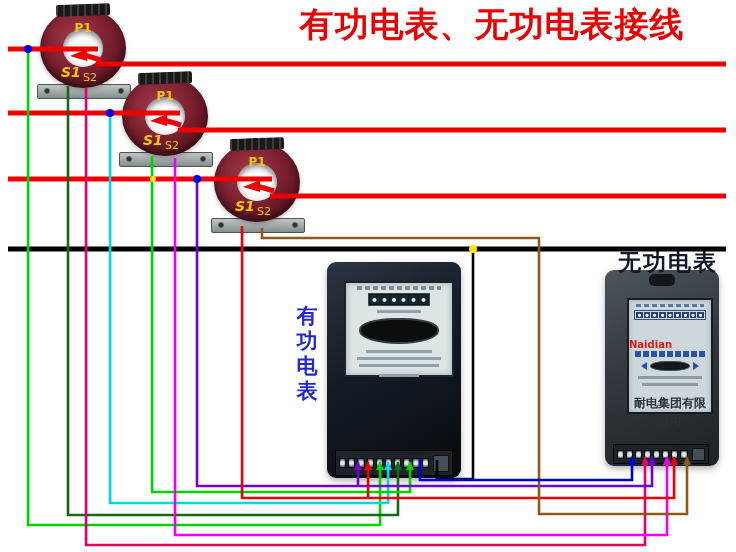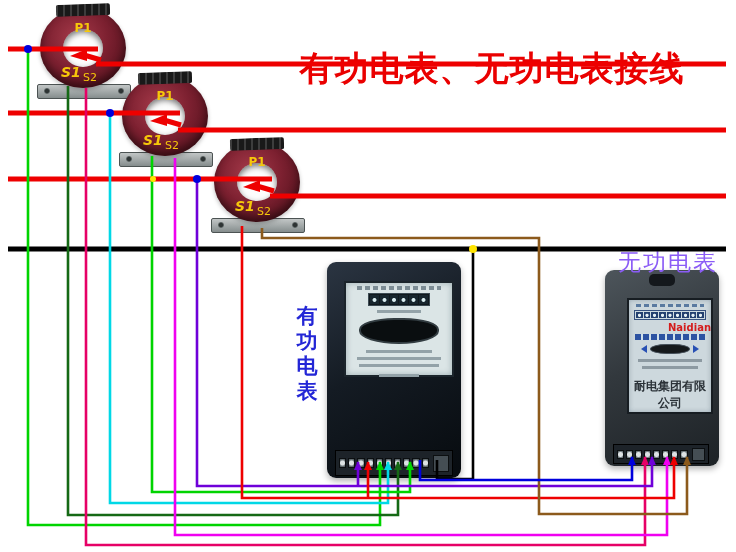--- a/index.html
+++ b/index.html
@@ -1,20 +1,20 @@
 <!DOCTYPE html>
 <html><head>
 <meta charset="utf-8">
 <style>
   html,body{margin:0;padding:0;background:#fff;}
   #canvas{position:relative;width:736px;height:552px;background:#ffffff;overflow:hidden;
           font-family:"DejaVu Sans","Liberation Sans",sans-serif;}
   
   .title{position:absolute;left:248px;top:2px;width:488px;text-align:center;
-         font-size:34px;font-weight:bold;color:#ea0000;letter-spacing:1px;white-space:nowrap;margin-top:44px;}
+         font-size:34px;font-weight:bold;color:#ea0000;letter-spacing:1px;white-space:nowrap;}
   
   .ct{position:absolute;}
   .bracket{position:absolute;height:13px;border-radius:2px;
            background:linear-gradient(#c2c6c6,#858d8d);border:1px solid #4c5353;}
   .bracket::before,.bracket::after{content:"";position:absolute;top:3px;width:6px;height:6px;
            border-radius:50%;background:radial-gradient(circle,#2e3434 40%,#6f7777 70%);}
   .bracket::before{left:6px;} .bracket::after{right:6px;}
   .donut{position:absolute;width:86px;height:80px;border-radius:50%;
          background:radial-gradient(ellipse at 42% 38%,#a63a4a 0%,#7c2030 45%,#5c1521 75%,#470e19 100%);
          box-shadow:inset 0 -5px 9px rgba(0,0,0,.45), 0 2px 4px rgba(0,0,0,.25);}
@@ -48,42 +48,42 @@
       box-shadow:0 3px 6px rgba(0,0,0,.3);}
   .knob{position:absolute;left:44px;top:4px;width:26px;height:12px;border-radius:5px;background:#14181c;}
   .face-r{position:absolute;left:22px;top:28px;width:82px;height:112px;border:2px solid #171d22;
       background:#cdd8dd;box-shadow:inset 0 0 5px rgba(40,60,80,.3);}
   .rm-row1{width:68px;height:3px;margin:4px auto 0;
       background:repeating-linear-gradient(90deg,#5a7aa0 0 5px,transparent 5px 8px);}
   .rm-register{width:72px;height:10px;margin:3px auto 0;background:#cfdce2;border:1px solid #35507e;
       display:flex;gap:1px;padding:1px;box-sizing:border-box;}
   .rm-cell{flex:1;background:#23407０;background:#234070;
       background-image:radial-gradient(circle at 50% 55%,#e8f2f5 0 1.2px,transparent 2px);}
-  .rm-brand{margin-top:2px;text-align:right;font-size:10px;font-weight:bold;color:#d41c1c;line-height:11px;}
+  .rm-brand{margin-top:19px;text-align:left;font-size:10px;font-weight:bold;color:#d41c1c;line-height:11px;}
   .rm-strip{width:70px;height:6px;margin:1px auto 0;
       background:repeating-linear-gradient(90deg,#2c52a2 0 6px,#cfe0ea 6px 8px);}
   .rm-discrow{width:64px;height:12px;margin:3px auto 0;display:flex;align-items:center;justify-content:center;gap:3px;}
   .tri{width:0;height:0;border-top:4px solid transparent;border-bottom:4px solid transparent;}
   .tri-l{border-right:6px solid #2850b4;} .tri-r{border-left:6px solid #2850b4;}
   .rm-disc{width:38px;height:8px;border-radius:50%/60%;background:#15191c;border:1px solid #45505a;}
   .rm-company{margin-top:9px;text-align:center;font-size:12px;font-weight:bold;color:#2b3238;letter-spacing:0;}
   .tstrip{position:absolute;display:flex;align-items:center;gap:2px;padding:0 3px;box-sizing:border-box;
       background:#1d2329;border:1px solid #000;}
   .tstrip-a{left:8px;bottom:2px;width:118px;height:26px;}
   .tstrip-r{left:8px;bottom:2px;width:96px;height:20px;}
   .screw{width:8px;height:8px;border:1px solid #0c0f11;
       background:radial-gradient(circle at 50% 50%,#dde2e4 0 2px,#768084 3px,#313a3f 5px);}
   .screw.sm{width:7px;height:7px;}
   .tblock{width:22px;height:15px;background:#454e54;border:1px solid #0c0f11;margin-left:2px;}
   .tblock.sm{width:16px;height:11px;}
   
   .vlabel{position:absolute;left:294px;top:304px;width:26px;text-align:center;
       font-size:21px;line-height:25px;font-weight:bold;color:#2326d6;}
-  .rlabel{position:absolute;left:618px;top:247px;font-size:23px;font-weight:normal;
-      color:#8b5cf6;letter-spacing:2px;white-space:nowrap;}
+  .rlabel{position:absolute;left:618px;top:247px;font-size:23px;font-weight:bold;
+      color:#0f172a;letter-spacing:2px;white-space:nowrap;}
   
   #wiring{position:absolute;left:0;top:0;pointer-events:none;}
 </style>
 </head>
 <body>
 
 <div id="canvas">
 
   <div class="title">有功电表、无功电表接线</div>
 

